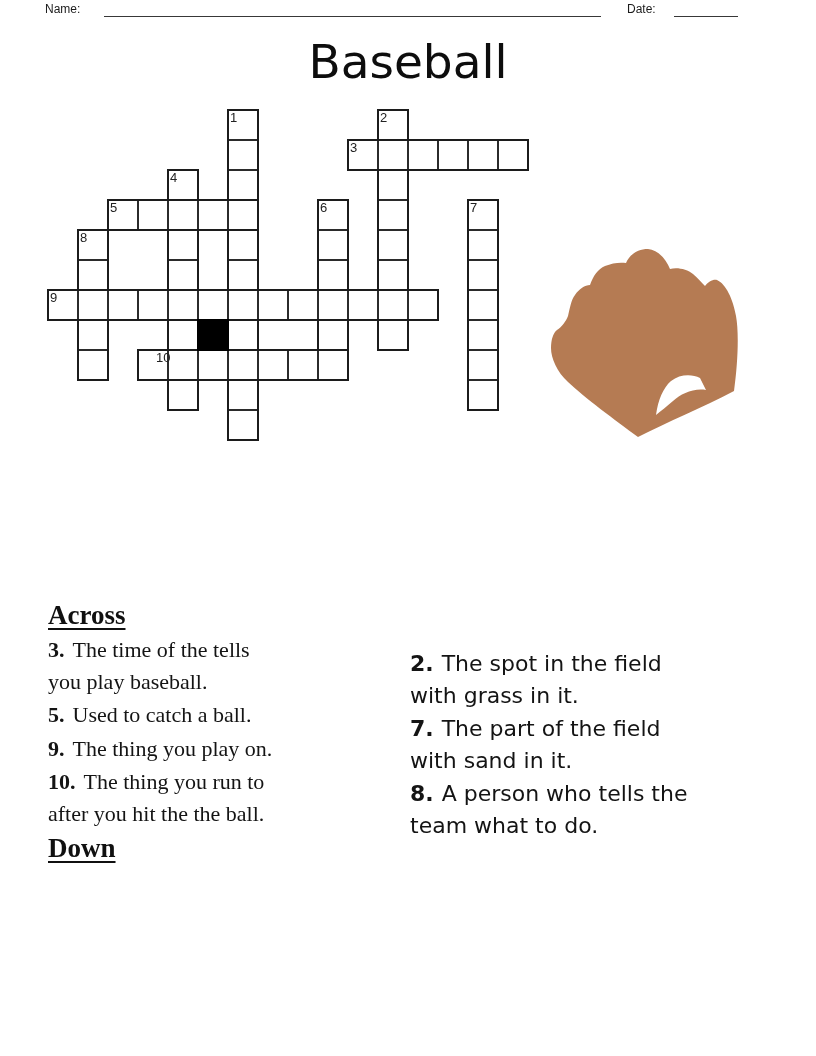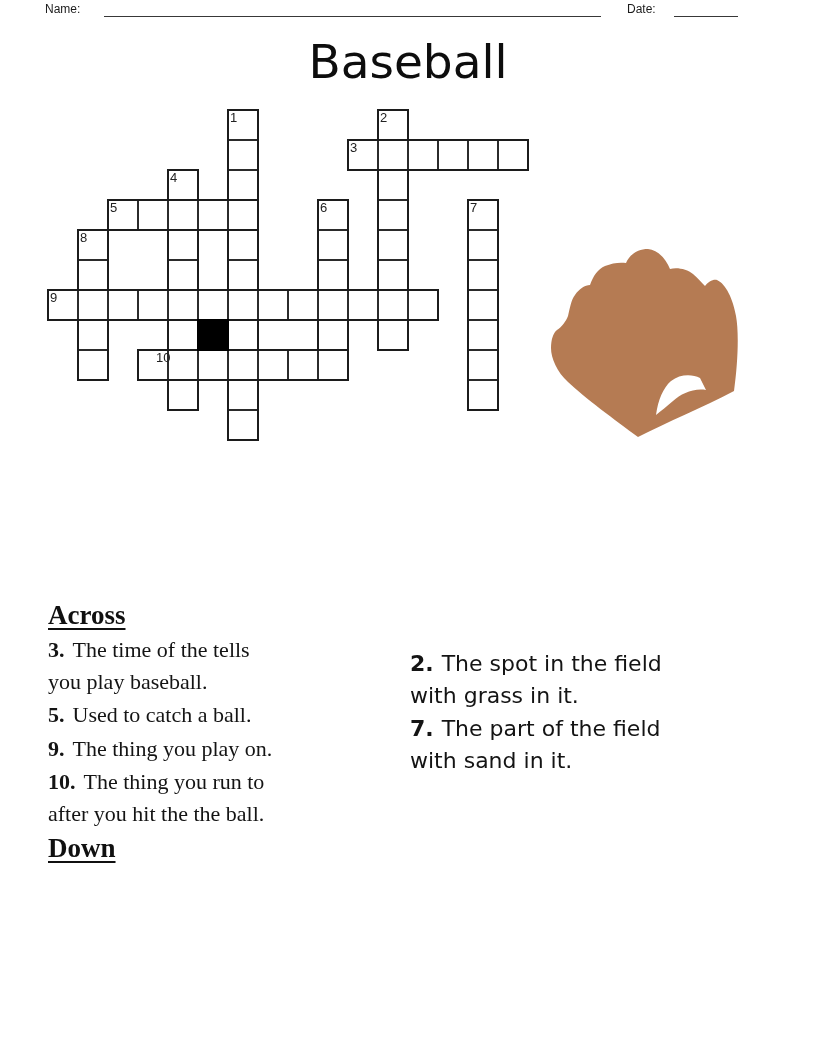--- a/index.html
+++ b/index.html
@@ -167,14 +167,16 @@
     </div>
   <p class="clue-heading">Down</p>
 </div>
 
 <div class="abs clue-col" style="left:410px;top:600px;width:352px;margin-top:48px;">
   <div id="down-clues-right">
       <p class="clue"><span class="num">2.</span><span class="txt">The spot in the field
 with grass in it.</span></p>
       <p class="clue"><span class="num">7.</span><span class="txt">The part of the field
 with sand in it.</span></p>
+      <p class="clue"><span class="num">8.</span><span class="txt">A person who tells the
+team what to do.</span></p>
     </div>
 </div>
 
 </body></html>

